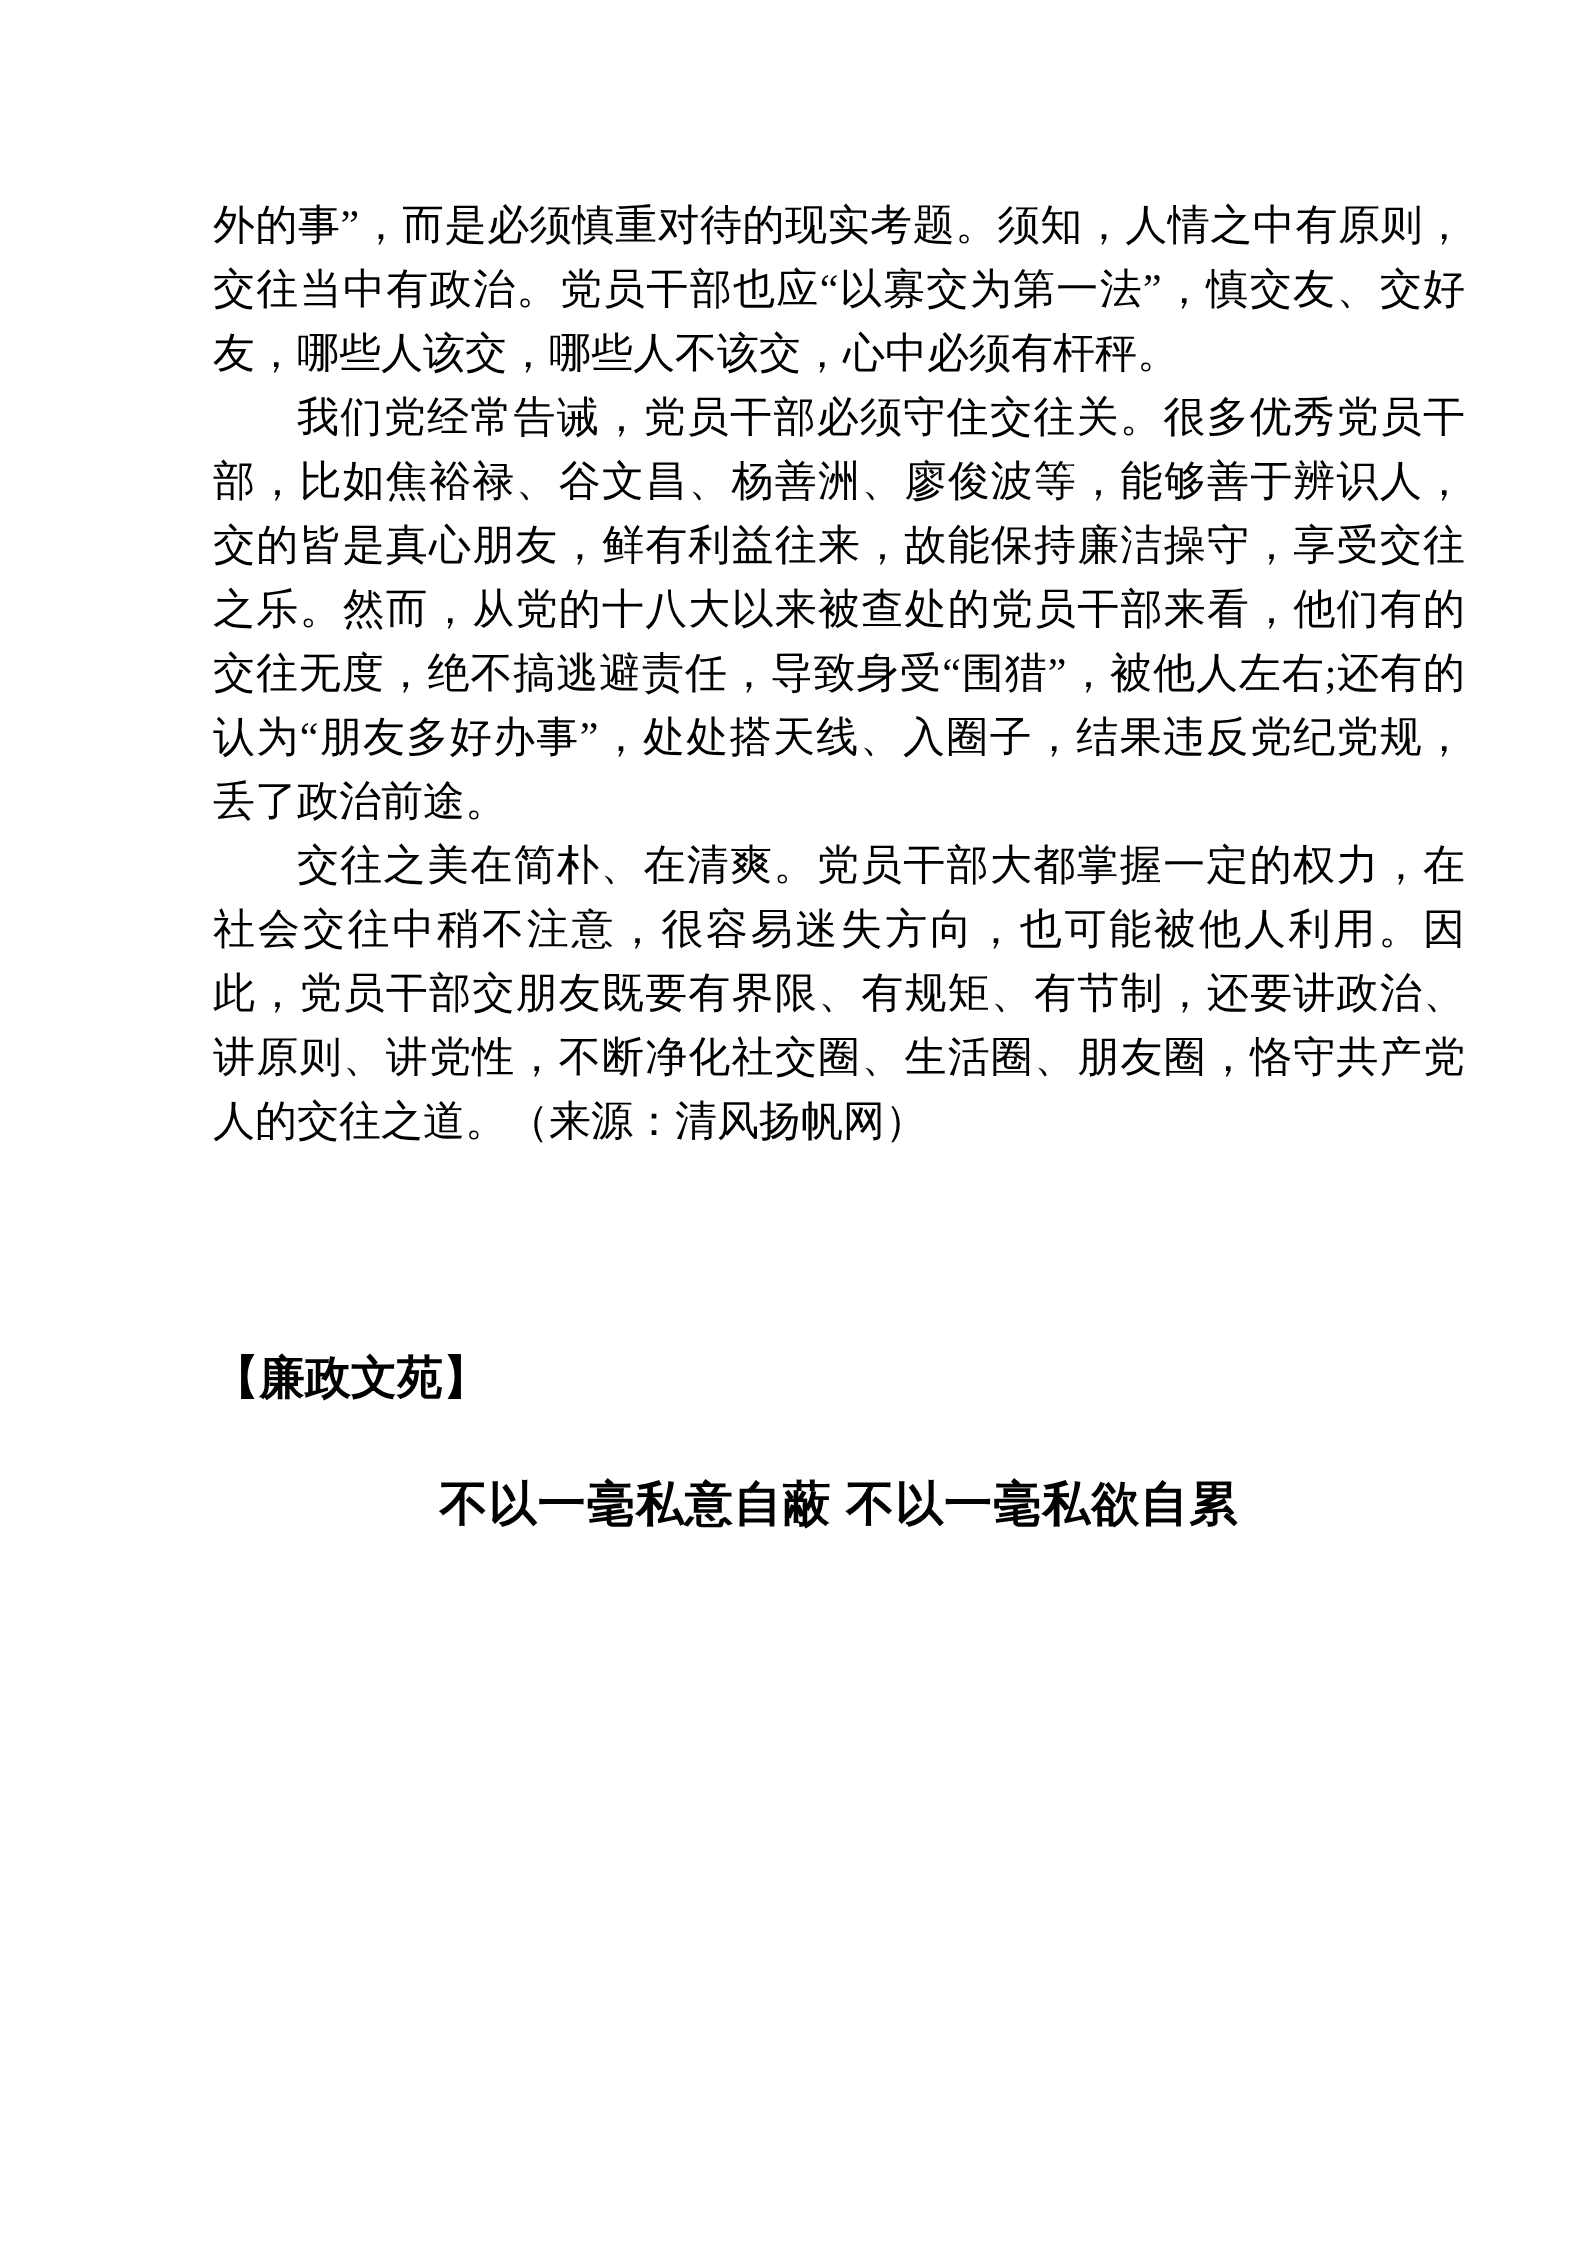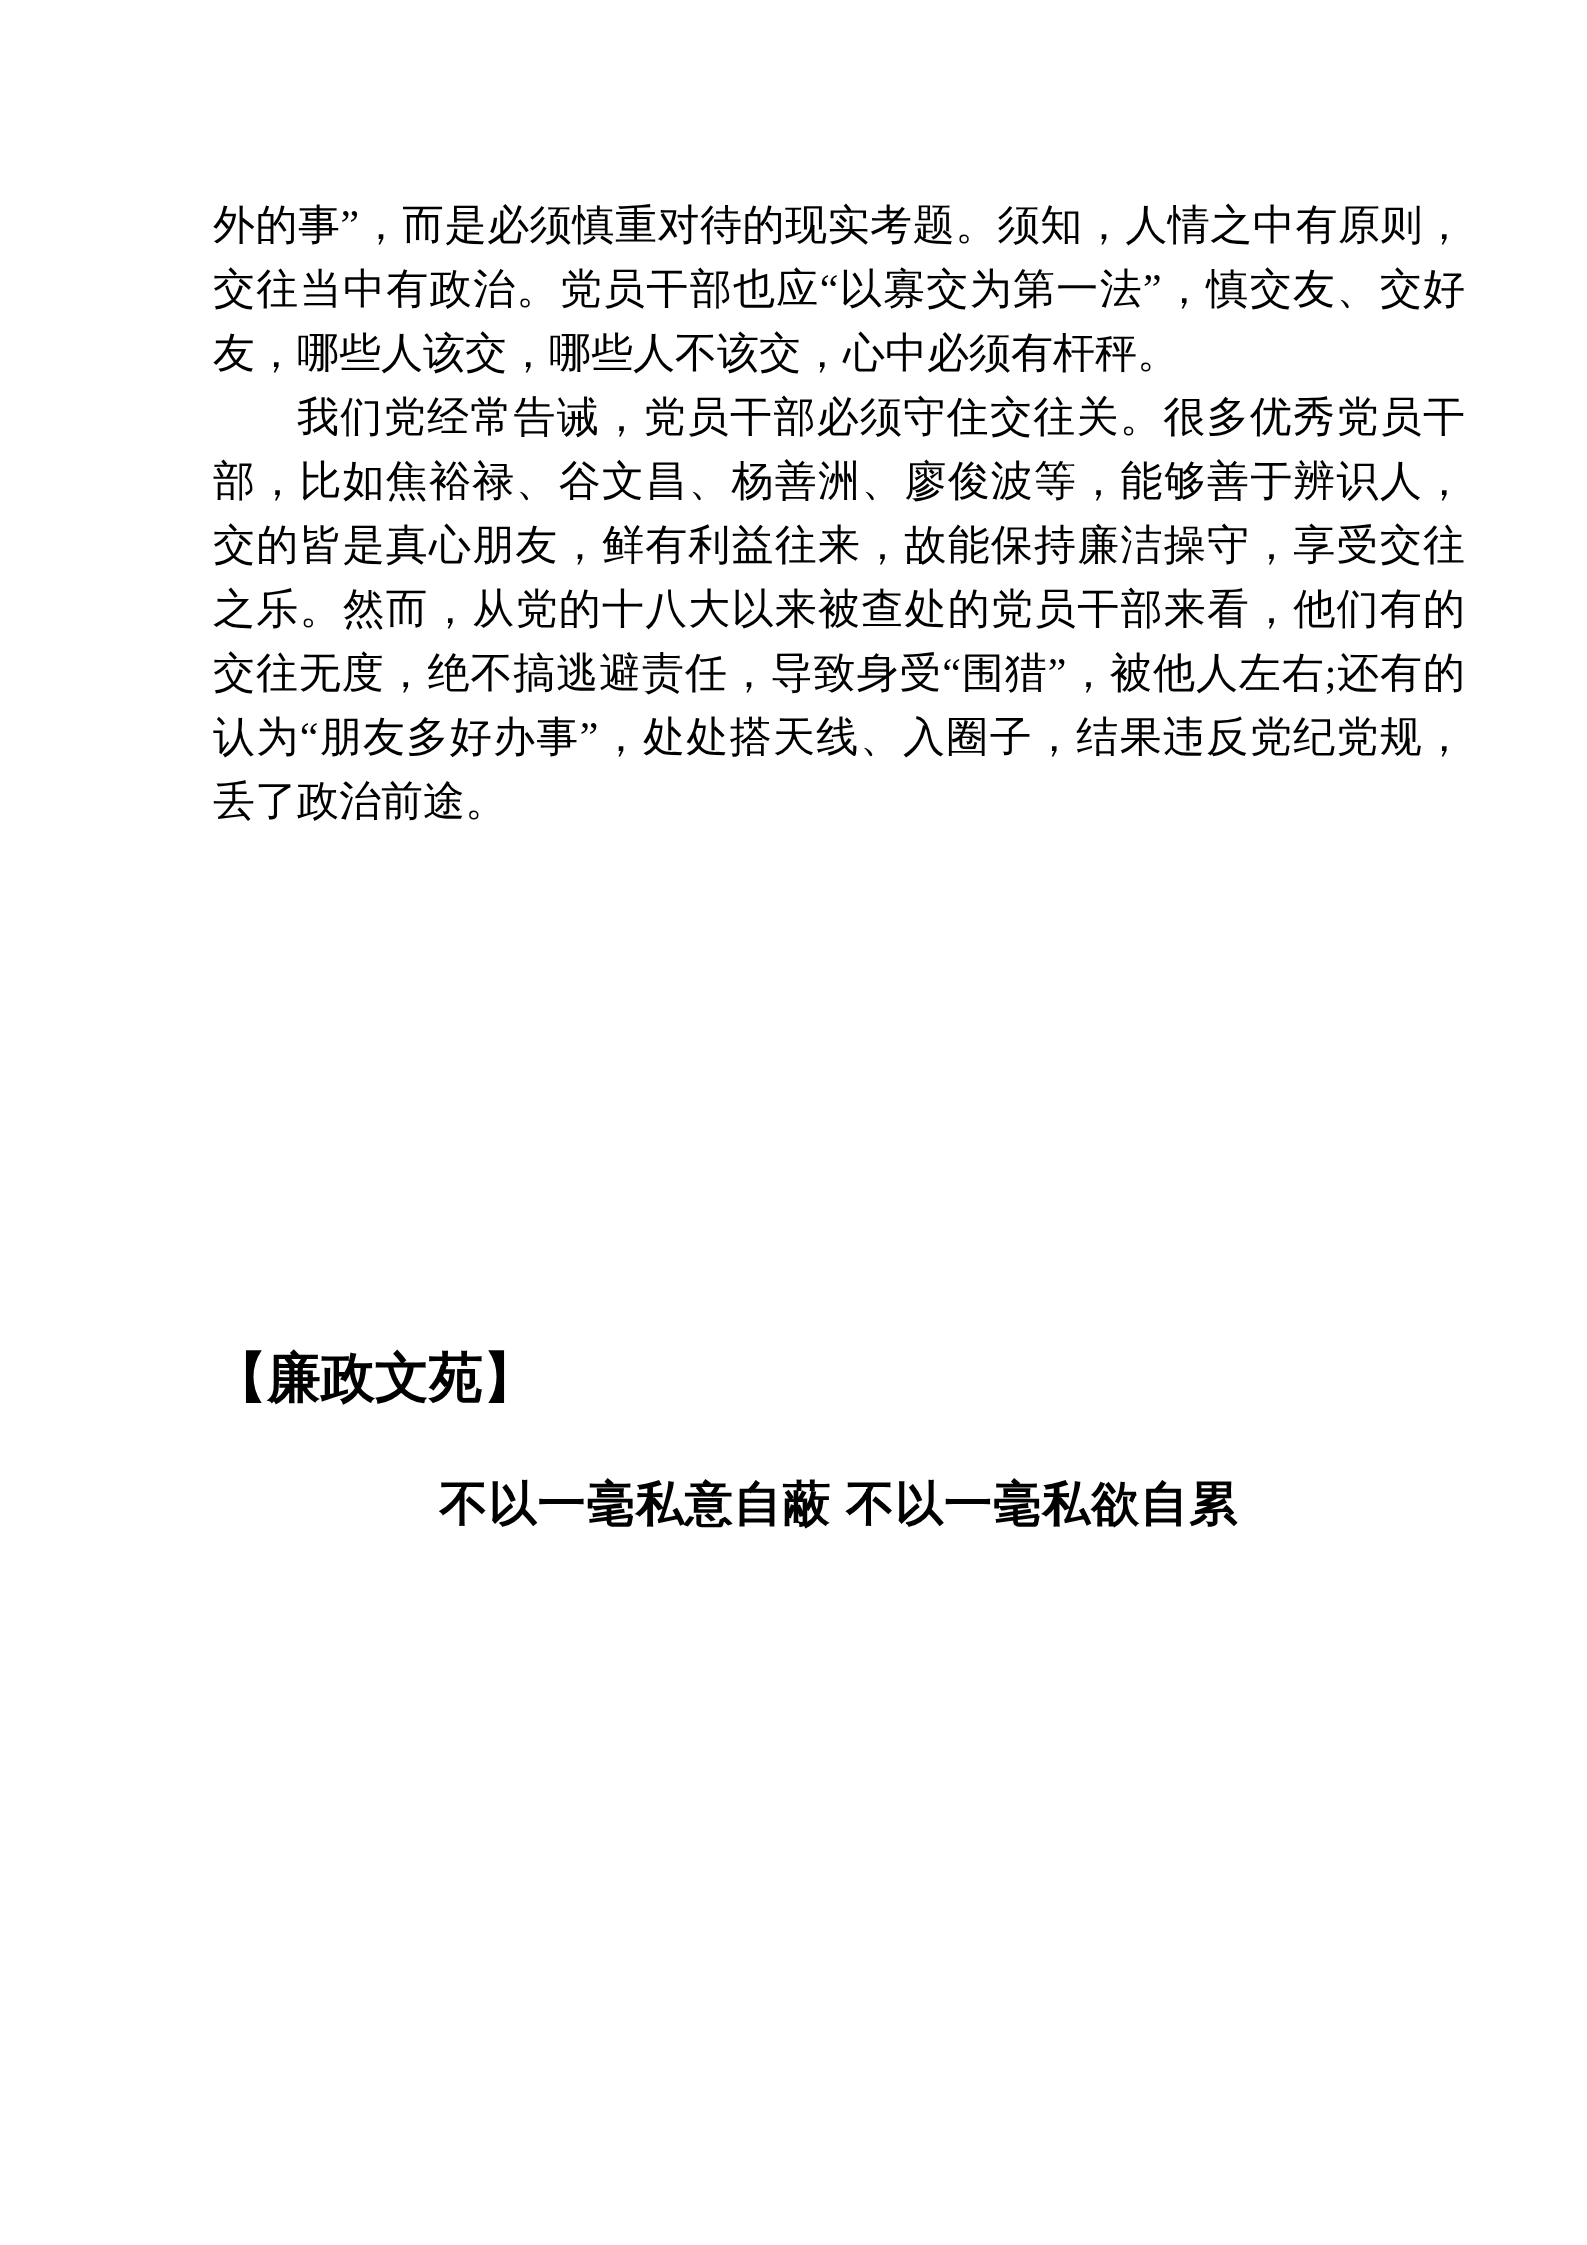--- a/index.html
+++ b/index.html
@@ -30,21 +30,21 @@
     text-align: justify;
     text-justify: inter-character;
     word-break: break-all;
     font-family: "Liberation Serif", serif;
   }
   .para.indent { text-indent: 84px; }
   .section-header {
     position: absolute;
     left: 213px;
     top: 1346px;
-    font-size: 54px;
+    font-size: 46px;
     line-height: 64px;
     font-weight: 600;
     font-family: "Liberation Serif", serif;
   }
   .article-title {
     position: absolute;
     left: 213px;
     width: 1252px;
     top: 1470px;
     margin: 0;
@@ -67,20 +67,21 @@
   }
 </style>
 </head>
 <body>
 
 <div class="page">
 
   <div class="text-block top-block">
     <p class="para no-indent">外的事”，而是必须慎重对待的现实考题。须知，人情之中有原则，交往当中有政治。党员干部也应“以寡交为第一法”，慎交友、交好友，哪些人该交，哪些人不该交，心中必须有杆秤。</p>
     <p class="para indent">我们党经常告诫，党员干部必须守住交往关。很多优秀党员干部，比如焦裕禄、谷文昌、杨善洲、廖俊波等，能够善于辨识人，交的皆是真心朋友，鲜有利益往来，故能保持廉洁操守，享受交往之乐。然而，从党的十八大以来被查处的党员干部来看，他们有的交往无度，绝不搞逃避责任，导致身受“围猎”，被他人左右;还有的认为“朋友多好办事”，处处搭天线、入圈子，结果违反党纪党规，丢了政治前途。</p>
+    <p class="para indent">交往之美在简朴、在清爽。党员干部大都掌握一定的权力，在社会交往中稍不注意，很容易迷失方向，也可能被他人利用。因此，党员干部交朋友既要有界限、有规矩、有节制，还要讲政治、讲原则、讲党性，不断净化社交圈、生活圈、朋友圈，恪守共产党人的交往之道。（来源：清风扬帆网）</p>
   </div>
 
   <div class="section-header">【廉政文苑】</div>
 
   <h1 class="article-title">不以一毫私意自蔽 不以一毫私欲自累</h1>
 
 
   <div class="page-footer">- 6 -</div>
 
 </div>

